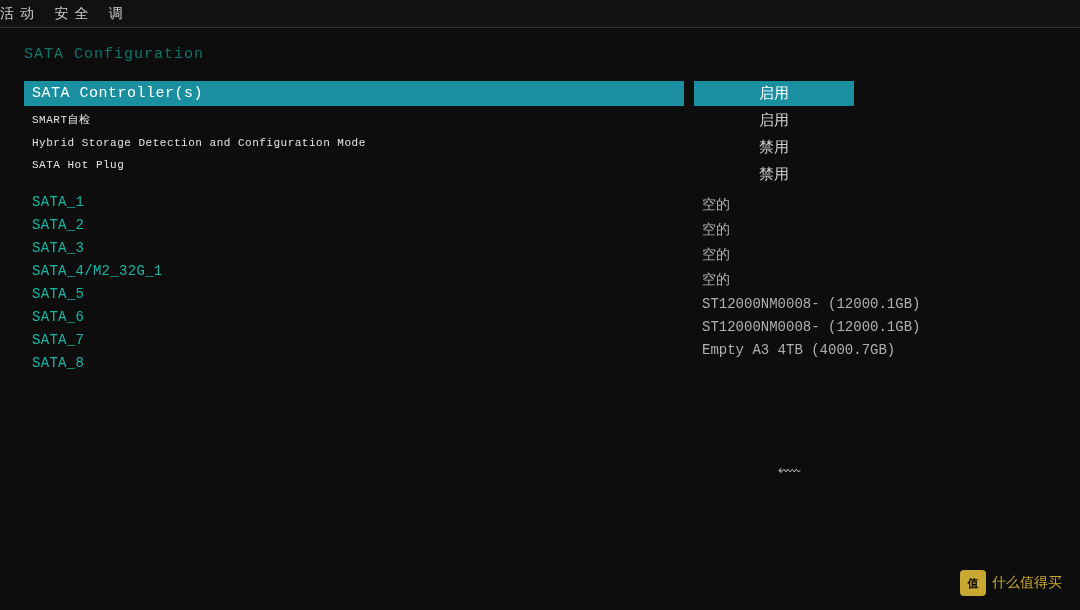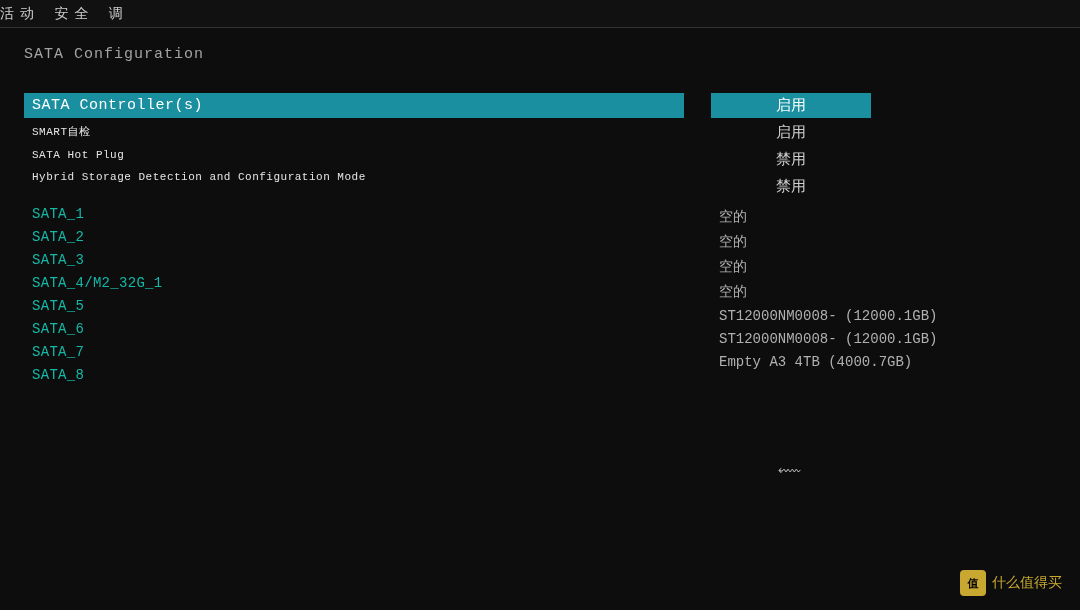--- a/index.html
+++ b/index.html
@@ -37,29 +37,29 @@
       position: absolute;
       top: 28px;
       left: 0;
       right: 0;
       bottom: 0;
       background: #0d0d0d;
       padding: 18px 24px;
     }
 
     .section-title {
-      color: #a3a3a3;
-      font-size: 15px;
-      margin-bottom: 30px;
+      color: #0f766e;
+      font-size: 15px;
+      margin-bottom: 18px;
       letter-spacing: 1px;
     }
 
     .content-area {
       display: flex;
-      gap: 17px;
+      gap: 0;
     }
 
     
     .left-col {
       flex: 0 0 660px;
     }
 
     
     .right-col {
       flex: 1;
@@ -185,23 +185,23 @@
   <div class="section-title">SATA  Configuration</div>
 
   <div class="content-area">
 
     <div class="left-col">
 
       <span class="row-selected">SATA  Controller(s)</span>
 
       <span class="row-normal">SMART自检</span>
 
+      <span class="row-normal">Hybrid  Storage  Detection  and  Configuration  Mode</span>
+
       <span class="row-normal">SATA  Hot  Plug</span>
-
-      <span class="row-normal">Hybrid  Storage  Detection  and  Configuration  Mode</span>
 
       <div class="spacer"></div>
 
       <span class="row-sub">SATA_1</span>
       <span class="row-sub">SATA_2</span>
       <span class="row-sub">SATA_3</span>
       <span class="row-sub">SATA_4/M2_32G_1</span>
       <span class="row-sub">SATA_5</span>
       <span class="row-sub">SATA_6</span>
       <span class="row-sub">SATA_7</span>

